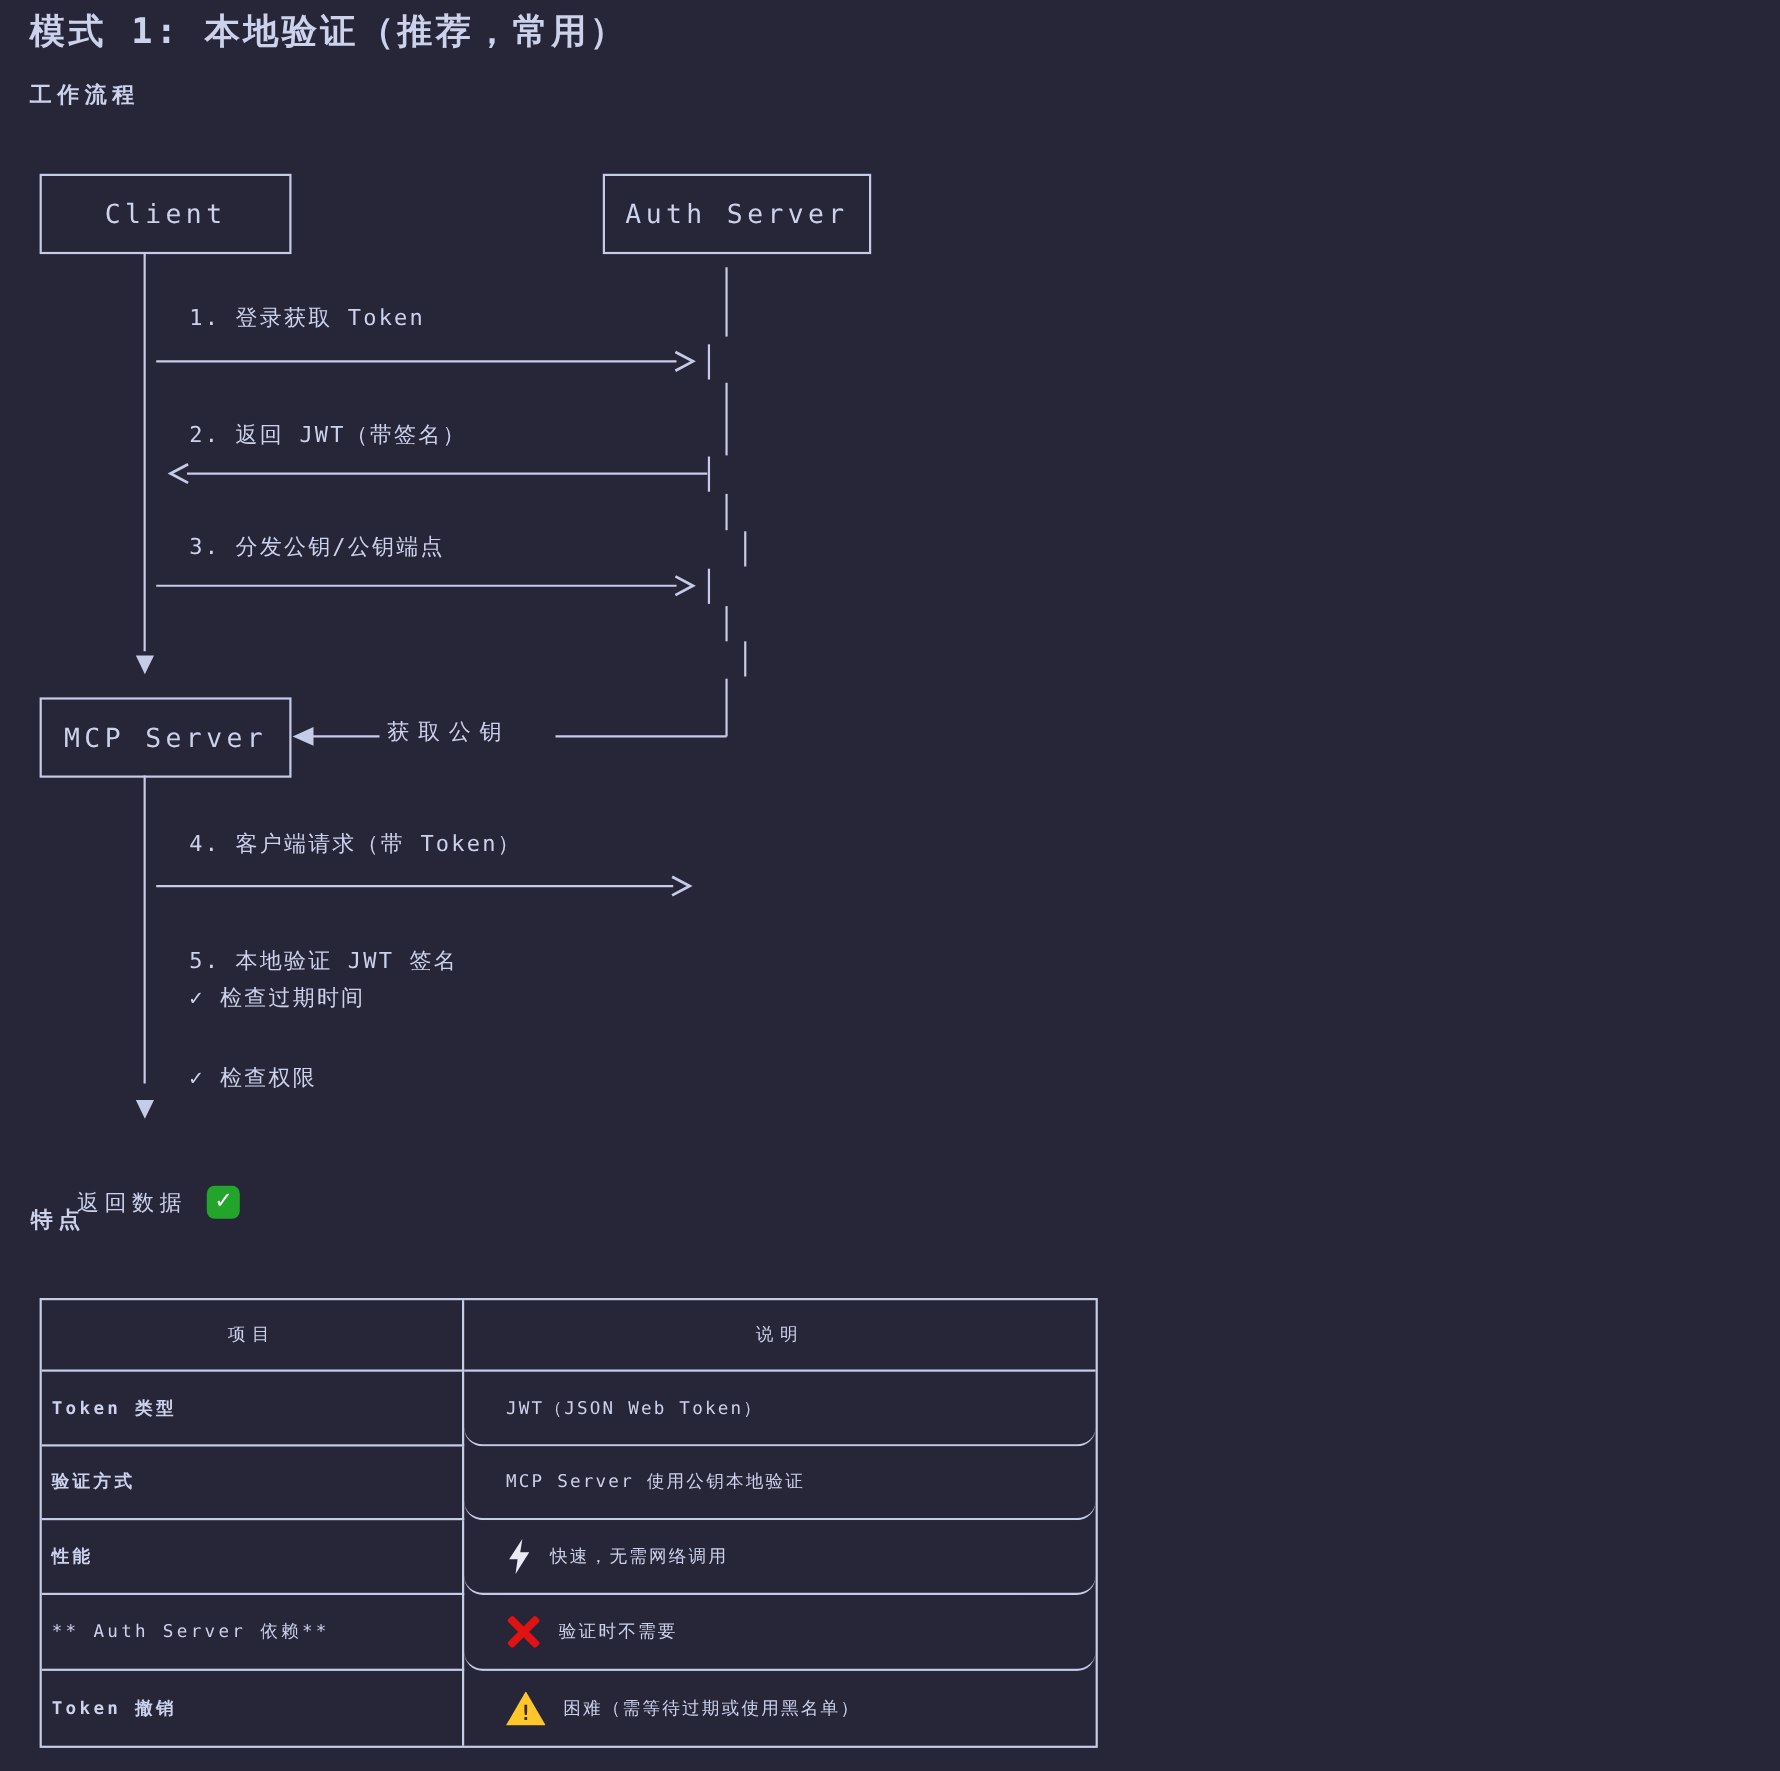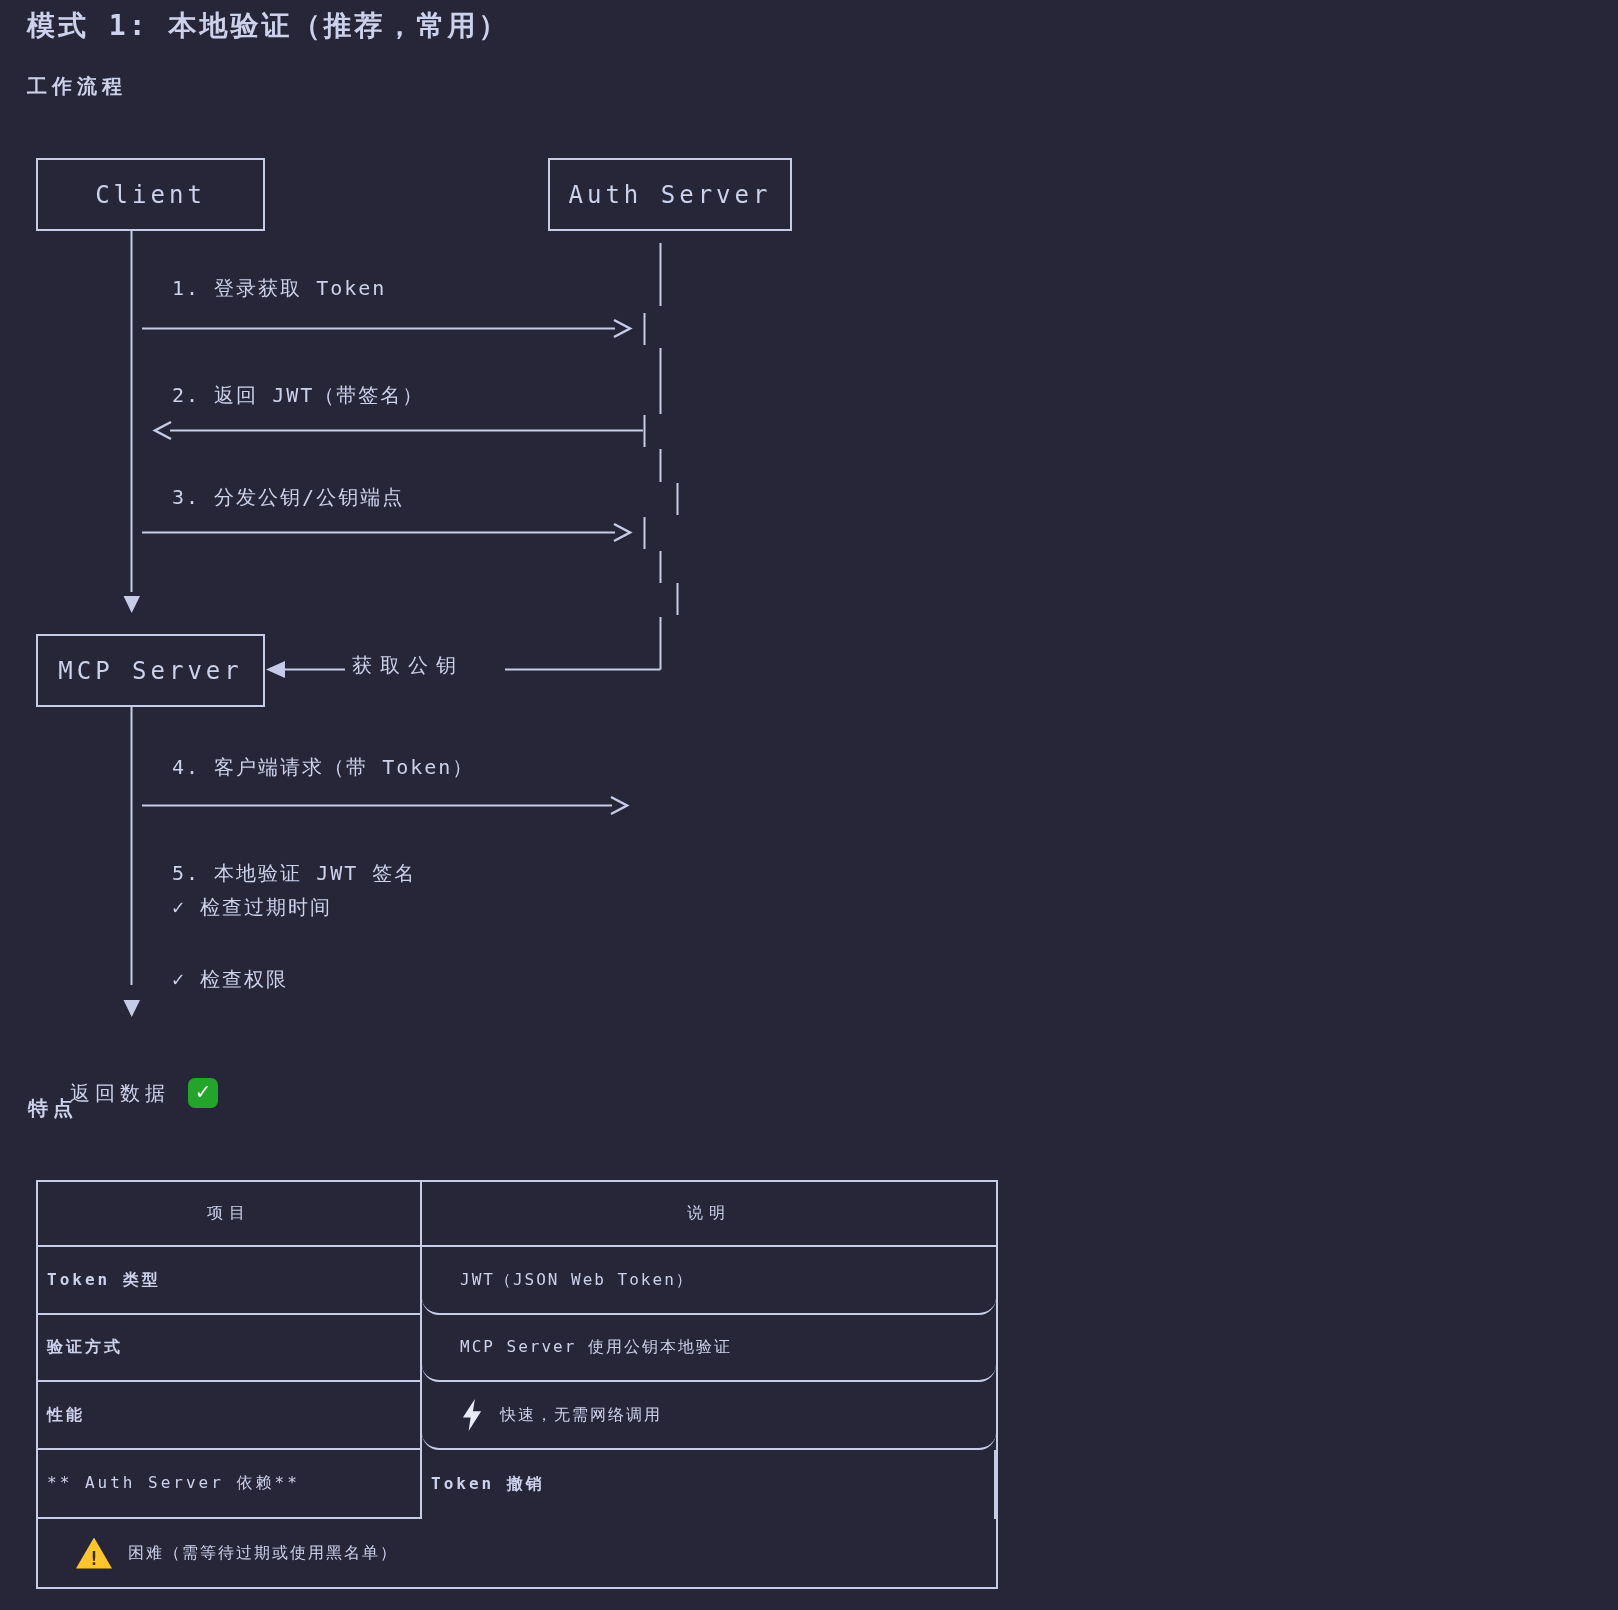--- a/index.html
+++ b/index.html
@@ -11,21 +11,21 @@
   body{
     width:1618px;height:1610px;position:relative;overflow:hidden;
     background:var(--bg);
     font-family:"DejaVu Sans Mono","Liberation Mono",monospace;
     color:var(--ink);
   }
   .abs{position:absolute;line-height:1.25;}
   .t{font-size:20px;letter-spacing:2px;white-space:pre;}
   .cjk{letter-spacing:5px;}
   .bold{font-weight:bold;}
-  .title{font-size:28px;font-weight:bold;letter-spacing:3px;}
+  .title{font-size:32px;font-weight:bold;letter-spacing:3px;}
   svg.lines{position:absolute;left:0;top:0;}
   .actor-box{
     position:absolute;border:2px solid var(--line);
     display:flex;align-items:center;justify-content:center;
     font-size:24px;letter-spacing:4px;color:var(--ink);
   }
   
   .features-table{
     position:absolute;left:36px;top:1180px;
     display:grid;grid-template-columns:384px 574px;
@@ -150,19 +150,23 @@
   <div class="cell item bold"><span>验证方式</span></div>
   <div class="cell desc last-col"><span>MCP Server 使用公钥本地验证</span></div>
 
   <div class="cell item bold"><span>性能</span></div>
   <div class="cell desc last-col">
     <span class="icon icon-bolt"></span>
     <span>快速，无需网络调用</span>
   </div>
 
   <div class="cell item"><span>** Auth Server 依赖**</span></div>
+  <div class="cell desc last-col">
+    <span class="icon icon-cross"></span>
+    <span>验证时不需要</span>
+  </div>
 
   <div class="cell item bold last-row"><span>Token 撤销</span></div>
   <div class="cell desc last-col last-row">
     <span class="icon icon-warning"></span>
     <span>困难（需等待过期或使用黑名单）</span>
   </div>
 </div>
 
 </body></html>

